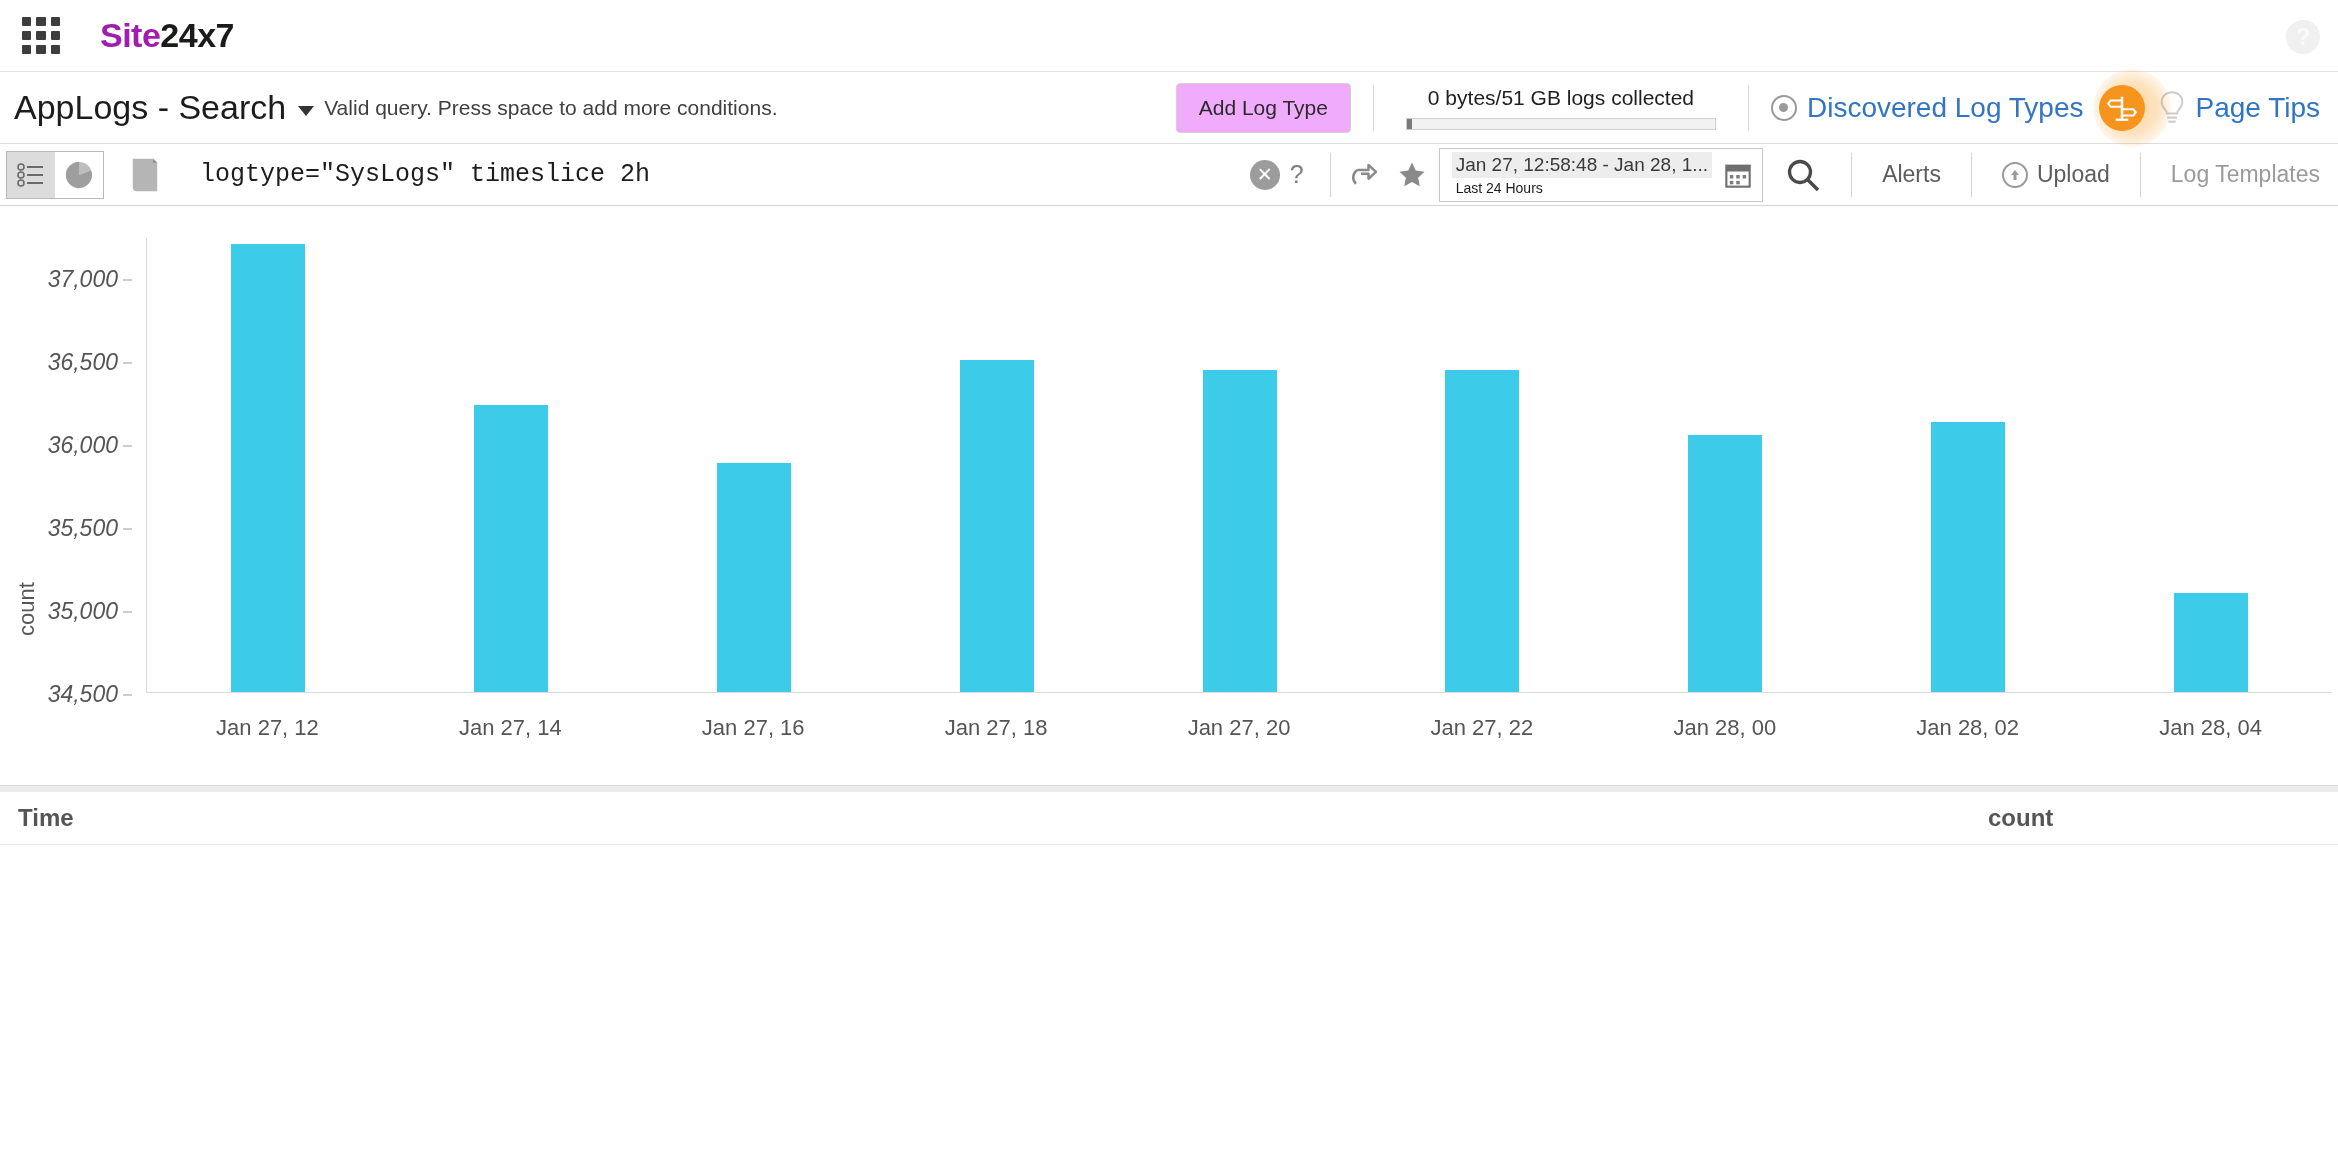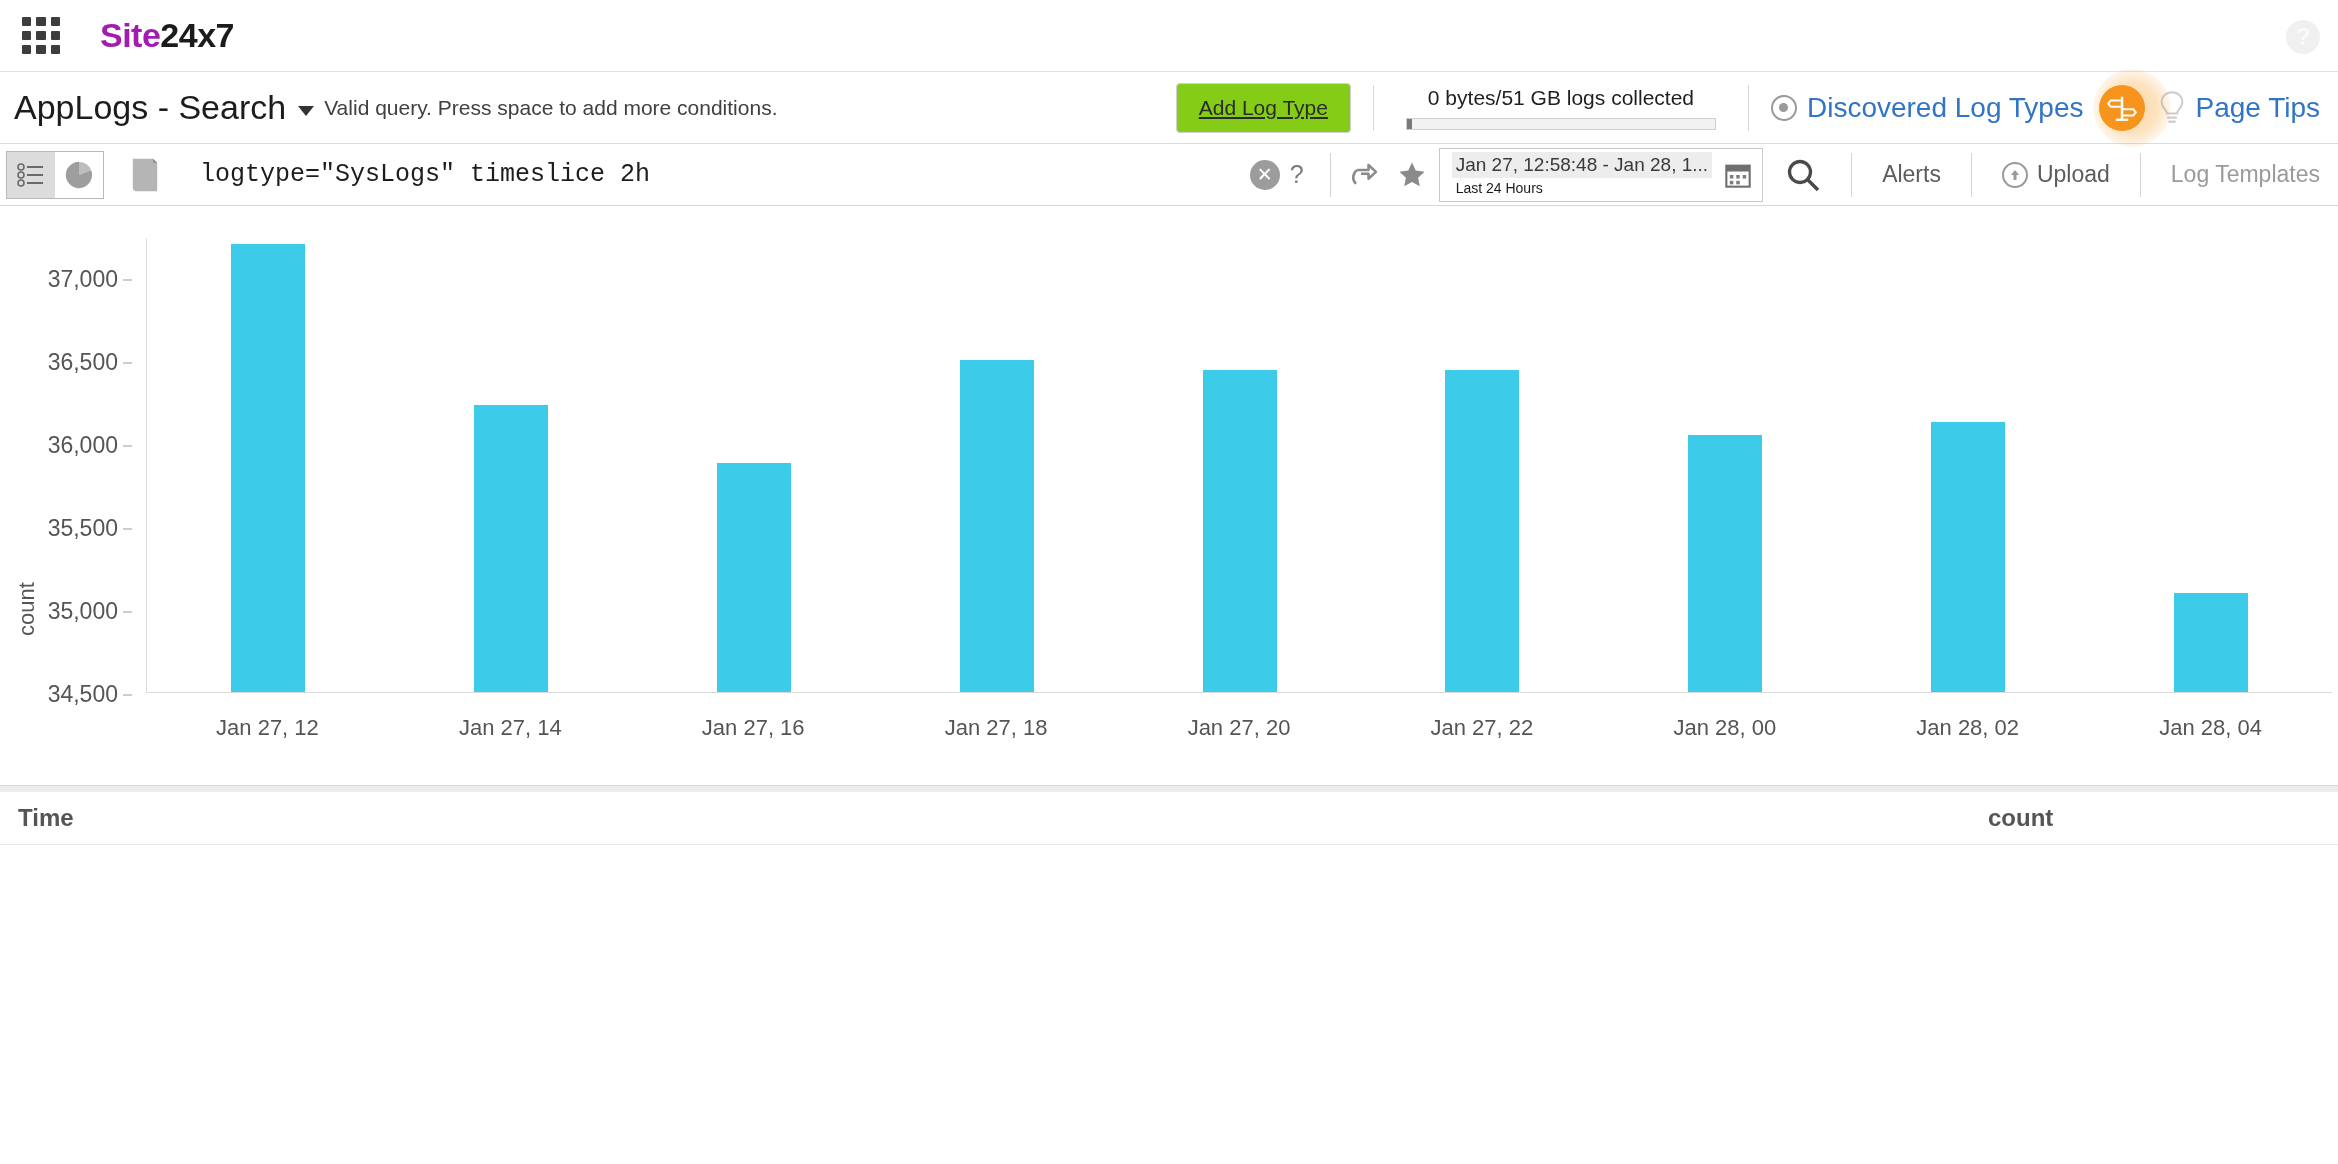--- a/index.html
+++ b/index.html
@@ -43,24 +43,23 @@
   .ptitle { font-size: 34px; color: #1c1c1c; white-space: nowrap; }
   .caret-title {
     margin-left: 12px; width: 0; height: 0;
     border-left: 8px solid transparent; border-right: 8px solid transparent;
     border-top: 10px solid #333; cursor: pointer; align-self: center;
     margin-top: 6px;
   }
   .validmsg { margin-left: 10px; color: #404040; font-size: 21px; white-space: nowrap; }
   .head-right { margin-left: auto; display: flex; align-items: center; height: 100%; }
   .addlogtype {
-    background: #84cc16; border: 1px solid #d2d2d2; border-radius: 4px;
+    background: #f0abfc; border: 1px solid #d2d2d2; border-radius: 4px;
     font-size: 21px; color: #2b2b2b; padding: 12px 22px; cursor: pointer;
     white-space: nowrap;
-    text-decoration: underline;
   }
   .vsep { width: 1px; height: 46px; background: #d9d9d9; margin: 0 22px; }
   .collected { display: flex; flex-direction: column; align-items: center; min-width: 330px; }
   .collected .txt { font-size: 21px; color: #1f1f1f; white-space: nowrap; }
   .pbar { margin-top: 8px; width: 310px; height: 12px; background: #f2f2f2; border: 1px solid #cfcfcf; position: relative; }
   .pbar i { position: absolute; left: 0; top: 0; bottom: 0; width: 5px; background: #7a7a7a; display: block; }
   .link-blue { color: #3275c4; font-size: 28px; white-space: nowrap; cursor: pointer; }
   .eye-ic { width: 26px; height: 26px; border: 2px solid #9a9a9a; border-radius: 50%;
      display: inline-flex; align-items: center; justify-content: center; margin-right: 10px; }
   .eye-ic i { width: 9px; height: 9px; background: #9a9a9a; border-radius: 50%; display: block; }
@@ -116,21 +115,21 @@
 
   
   .chartbox { position: relative; height: 580px; background: #fff; border-bottom: 1px solid #d8d8d8; }
   .ylabel {
     position: absolute; left: 14px; top: 430px;
     transform: rotate(-90deg); transform-origin: left top;
     font-size: 22px; color: #555; white-space: nowrap;
   }
   .yticks { position: absolute; left: 0; top: 0; width: 140px; height: 100%; }
   .ytick { position: absolute; right: 22px; font-size: 23px; color: #555;
-     transform: translateY(-50%); white-space: nowrap; }
+     transform: translateY(-50%); white-space: nowrap; font-style: italic; }
   .ytick::after { content: ""; position: absolute; right: -14px; top: 50%;
      width: 9px; height: 1px; background: #9c9c9c; }
   .plot { position: absolute; left: 146px; right: 6px; top: 32px; bottom: 92px;
      border-left: 1px solid #dcdcdc; border-bottom: 1px solid #dcdcdc; }
   .bars { position: absolute; inset: 0; display: flex; align-items: flex-end; }
   .bcell { flex: 1 1 0; height: 100%; display: flex; align-items: flex-end; justify-content: center; position: relative; }
   .bar { width: 74px; background: #3ccbe8; cursor: pointer; }
   .xticks { position: absolute; left: 146px; right: 6px; bottom: 44px; display: flex; }
   .xtick { flex: 1 1 0; text-align: center; font-size: 22px; color: #555; white-space: nowrap; }
 

